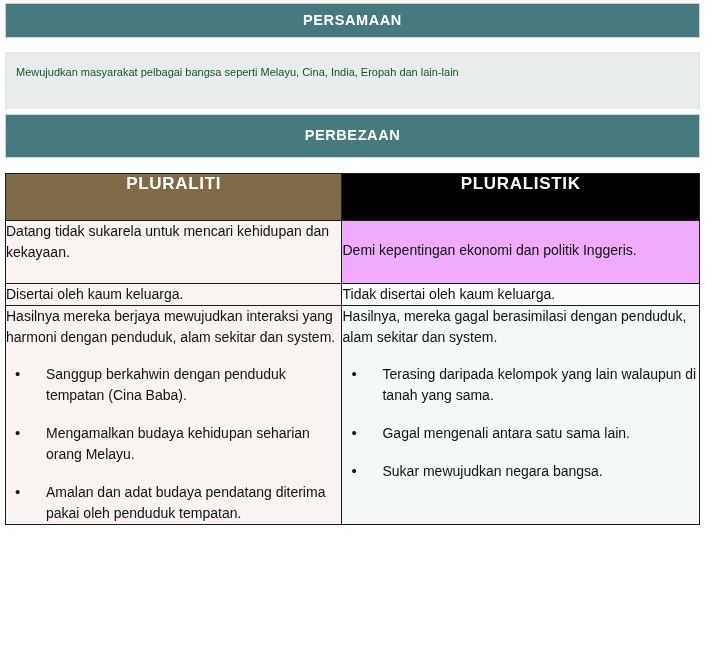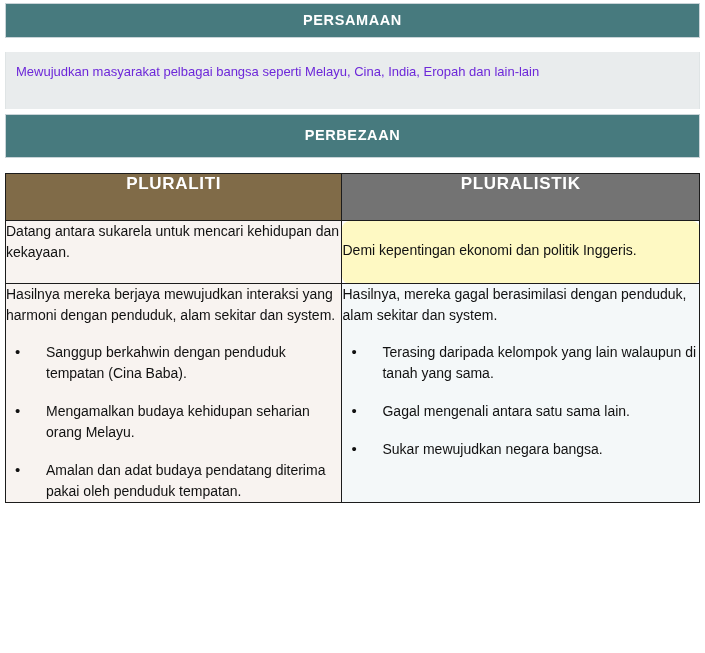--- a/index.html
+++ b/index.html
@@ -38,22 +38,22 @@
     text-align: center;
     border: 1px solid #c9d4d8;
     box-sizing: border-box;
   }
   #persamaan-banner { height: 35px; line-height: 33px; }
   #perbezaan-banner { height: 44px; line-height: 40px; }
 
   
   .persamaan-desc {
     background: #e9eced;
-    color: #6d28d9;
-    font-size: 13px;
+    color: #14532d;
+    font-size: 11px;
     line-height: 22px;
     padding: 9px 10px 10px 10px;
     box-sizing: border-box;
     height: 57px;
     margin: 2px 5px 2px 5px;
     border-left: 1px solid #dfe4e5;
     border-right: 1px solid #dfe4e5;
   }
 
   
@@ -77,31 +77,31 @@
   .hdr {
     color: #ffffff;
     font-weight: bold;
     font-size: 17px;
     letter-spacing: 0.7px;
     text-align: center;
     height: 47px;
     vertical-align: middle;
   }
   .hdr-plural    { background: #806b48; }
-  .hdr-pluralist { background: #737373; }
+  .hdr-pluralist { background: #000000; }
 
   .cell {
     font-size: 14px;
     line-height: 21px;
     color: #111111;
     padding: 9px 11px 10px 11px;
   }
   .bg-left    { background: #f8f3f0; }
   .bg-white   { background: #fbfcfc; }
-  .bg-blue    { background: #fef9c3; border-radius: 8px; }
+  .bg-blue    { background: #f0abfc; }
   .bg-rightlt { background: #f4f8f9; }
 
   .cell p {
     margin: 0;
   }
 
   
   ul.blist {
     list-style: none;
     margin: 16px 0 0 0;
@@ -147,27 +147,35 @@
       <tr>
         <th class="hdr hdr-plural">PLURALITI</th>
         <th class="hdr hdr-pluralist">PLURALISTIK</th>
       </tr>
     </thead>
     <tbody>
 
 
       <tr>
         <td class="cell bg-left" style="height:63px;">
-          <p>Datang antara sukarela untuk mencari kehidupan dan kekayaan.</p>
+          <p>Datang tidak sukarela untuk mencari kehidupan dan kekayaan.</p>
         </td>
         <td class="cell bg-blue" style="padding-top:19px;">
           <p>Demi kepentingan ekonomi dan politik Inggeris.</p>
         </td>
       </tr>
 
+      <tr>
+        <td class="cell bg-left">
+          <p>Disertai oleh kaum keluarga.</p>
+        </td>
+        <td class="cell bg-white">
+          <p>Tidak disertai oleh kaum keluarga.</p>
+        </td>
+      </tr>
 
 
       <tr>
         <td class="cell bg-left">
           <p>Hasilnya mereka berjaya mewujudkan interaksi yang harmoni dengan penduduk, alam sekitar dan system.</p>
           <ul class="blist">
               <li><span class="bullet-dot">•</span><span>Sanggup berkahwin dengan penduduk tempatan (Cina Baba).</span></li>
               <li><span class="bullet-dot">•</span><span>Mengamalkan budaya kehidupan seharian orang Melayu.</span></li>
               <li><span class="bullet-dot">•</span><span>Amalan dan adat budaya pendatang diterima pakai oleh penduduk tempatan.</span></li>
             </ul>

